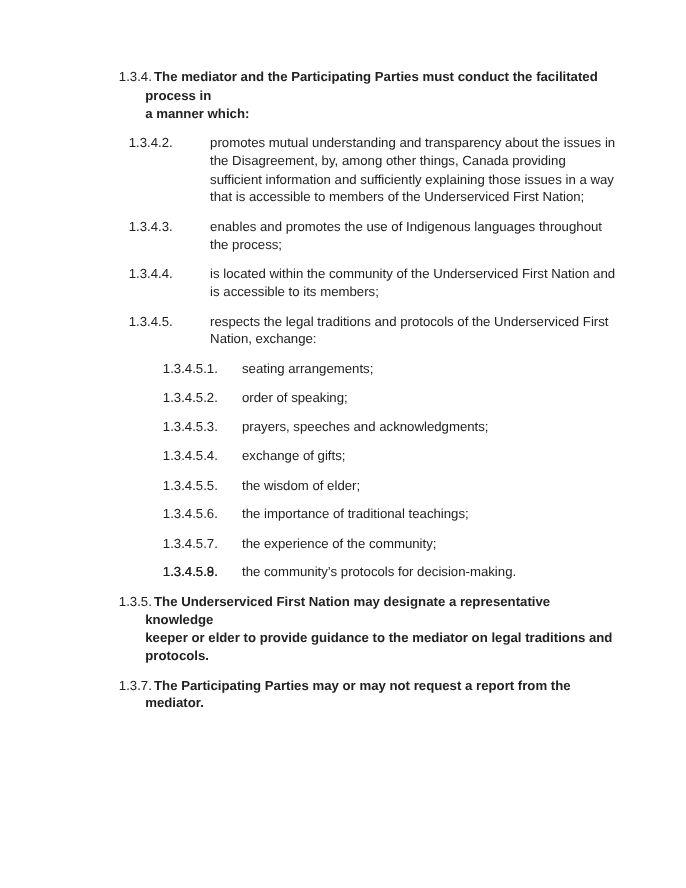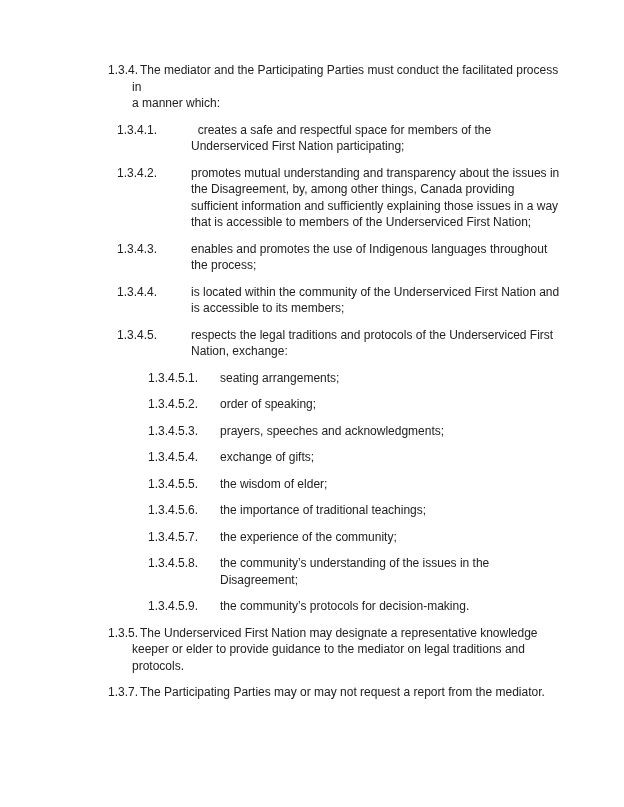--- a/index.html
+++ b/index.html
@@ -30,43 +30,38 @@
   }
   .item .num {
     position: absolute;
     top: 0;
     white-space: nowrap;
   }
   .item .txt {
     white-space: pre-wrap;
   }
   .lvl0 .num { left: 108px; }
-  .lvl0 .txt { margin-left: 132px; text-indent: 8px; width: 432px; }
+  .lvl0 .txt { margin-left: 132px; text-indent: 8px; width: 432px; font-weight: bold; }
   .lvl1 .num { left: 117px; }
   .lvl1 .txt { margin-left: 191px; width: 372px; }
   .lvl2 .num { left: 148px; }
   .lvl2 .txt { margin-left: 220px; width: 348px; }
   .gap-before { margin-top: 8px; }
 </style>
 </head>
 <body>
 
 <main class="page">
   <section class="content">
   <div class="item lvl0">
     <span class="num">1.3.4.</span>
     <div class="txt">The mediator and the Participating Parties must conduct the facilitated process in
 a manner which:</div>
   </div>
 
-  <div class="item lvl1">
-    <span class="num">1.3.4.1.</span>
-    <div class="txt">  creates a safe and respectful space for members of the
-Underserviced First Nation participating;</div>
-  </div>
 
   <div class="item lvl1">
     <span class="num">1.3.4.2.</span>
     <div class="txt">promotes mutual understanding and transparency about the issues in
 the Disagreement, by, among other things, Canada providing
 sufficient information and sufficiently explaining those issues in a way
 that is accessible to members of the Underserviced First Nation;</div>
   </div>
 
   <div class="item lvl1">
@@ -117,21 +112,20 @@
     <div class="txt">the importance of traditional teachings;</div>
   </div>
 
   <div class="item lvl2">
     <span class="num">1.3.4.5.7.</span>
     <div class="txt">the experience of the community;</div>
   </div>
 
   <div class="item lvl2">
     <span class="num">1.3.4.5.8.</span>
-    <div class="txt">the community’s understanding of the issues in the Disagreement;</div>
   </div>
 
   <div class="item lvl2">
     <span class="num">1.3.4.5.9.</span>
     <div class="txt">the community’s protocols for decision-making.</div>
   </div>
 
   <div class="item lvl0 gap-before">
     <span class="num">1.3.5.</span>
     <div class="txt">The Underserviced First Nation may designate a representative knowledge

